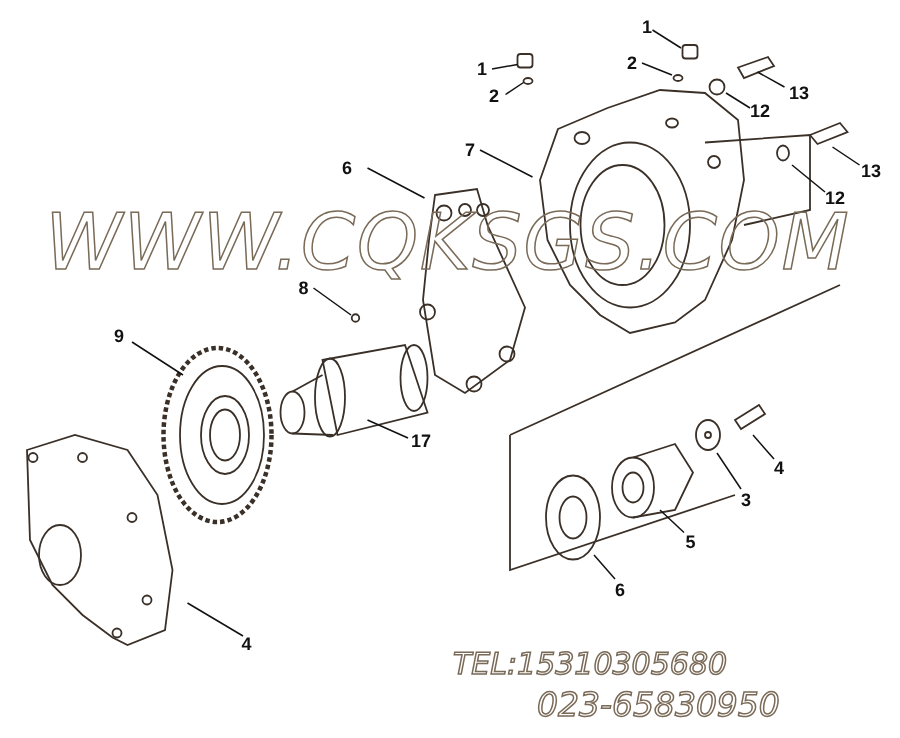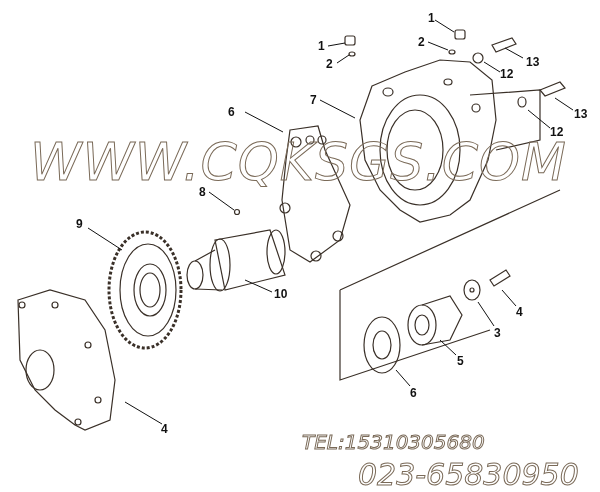--- a/index.html
+++ b/index.html
@@ -108,23 +108,23 @@
   <div class="lbl" style="left:326px;top:58px;">2</div>
   <div class="lbl" style="left:418px;top:36px;">2</div>
   <div class="lbl" style="left:526px;top:56px;">13</div>
   <div class="lbl" style="left:574px;top:108px;">13</div>
   <div class="lbl" style="left:500px;top:68px;">12</div>
   <div class="lbl" style="left:550px;top:126px;">12</div>
   <div class="lbl" style="left:310px;top:94px;">7</div>
   <div class="lbl" style="left:228px;top:106px;">6</div>
   <div class="lbl" style="left:199px;top:186px;">8</div>
   <div class="lbl" style="left:76px;top:218px;">9</div>
-  <div class="lbl" style="left:274px;top:288px;">10</div>
+  <div class="lbl" style="left:274px;top:288px;">17</div>
   <div class="lbl" style="left:516px;top:306px;">4</div>
   <div class="lbl" style="left:494px;top:327px;">3</div>
   <div class="lbl" style="left:457px;top:355px;">5</div>
   <div class="lbl" style="left:410px;top:387px;">6</div>
   <div class="lbl" style="left:161px;top:423px;">4</div>
 
   <div class="tag" style="left:528px;top:452px;margin-top:40px;">Up2ouhy</div>
   <div class="wm" style="left:302px;top:432px;font-size:20px;">TEL:15310305680</div>
-  <div class="wm" style="left:358px;top:460px;font-size:30px;">023-65830950</div>
+  <div class="wm" style="left:358px;top:460px;font-size:22px;">023-65830950</div>
 </div>
 
 </body></html>

